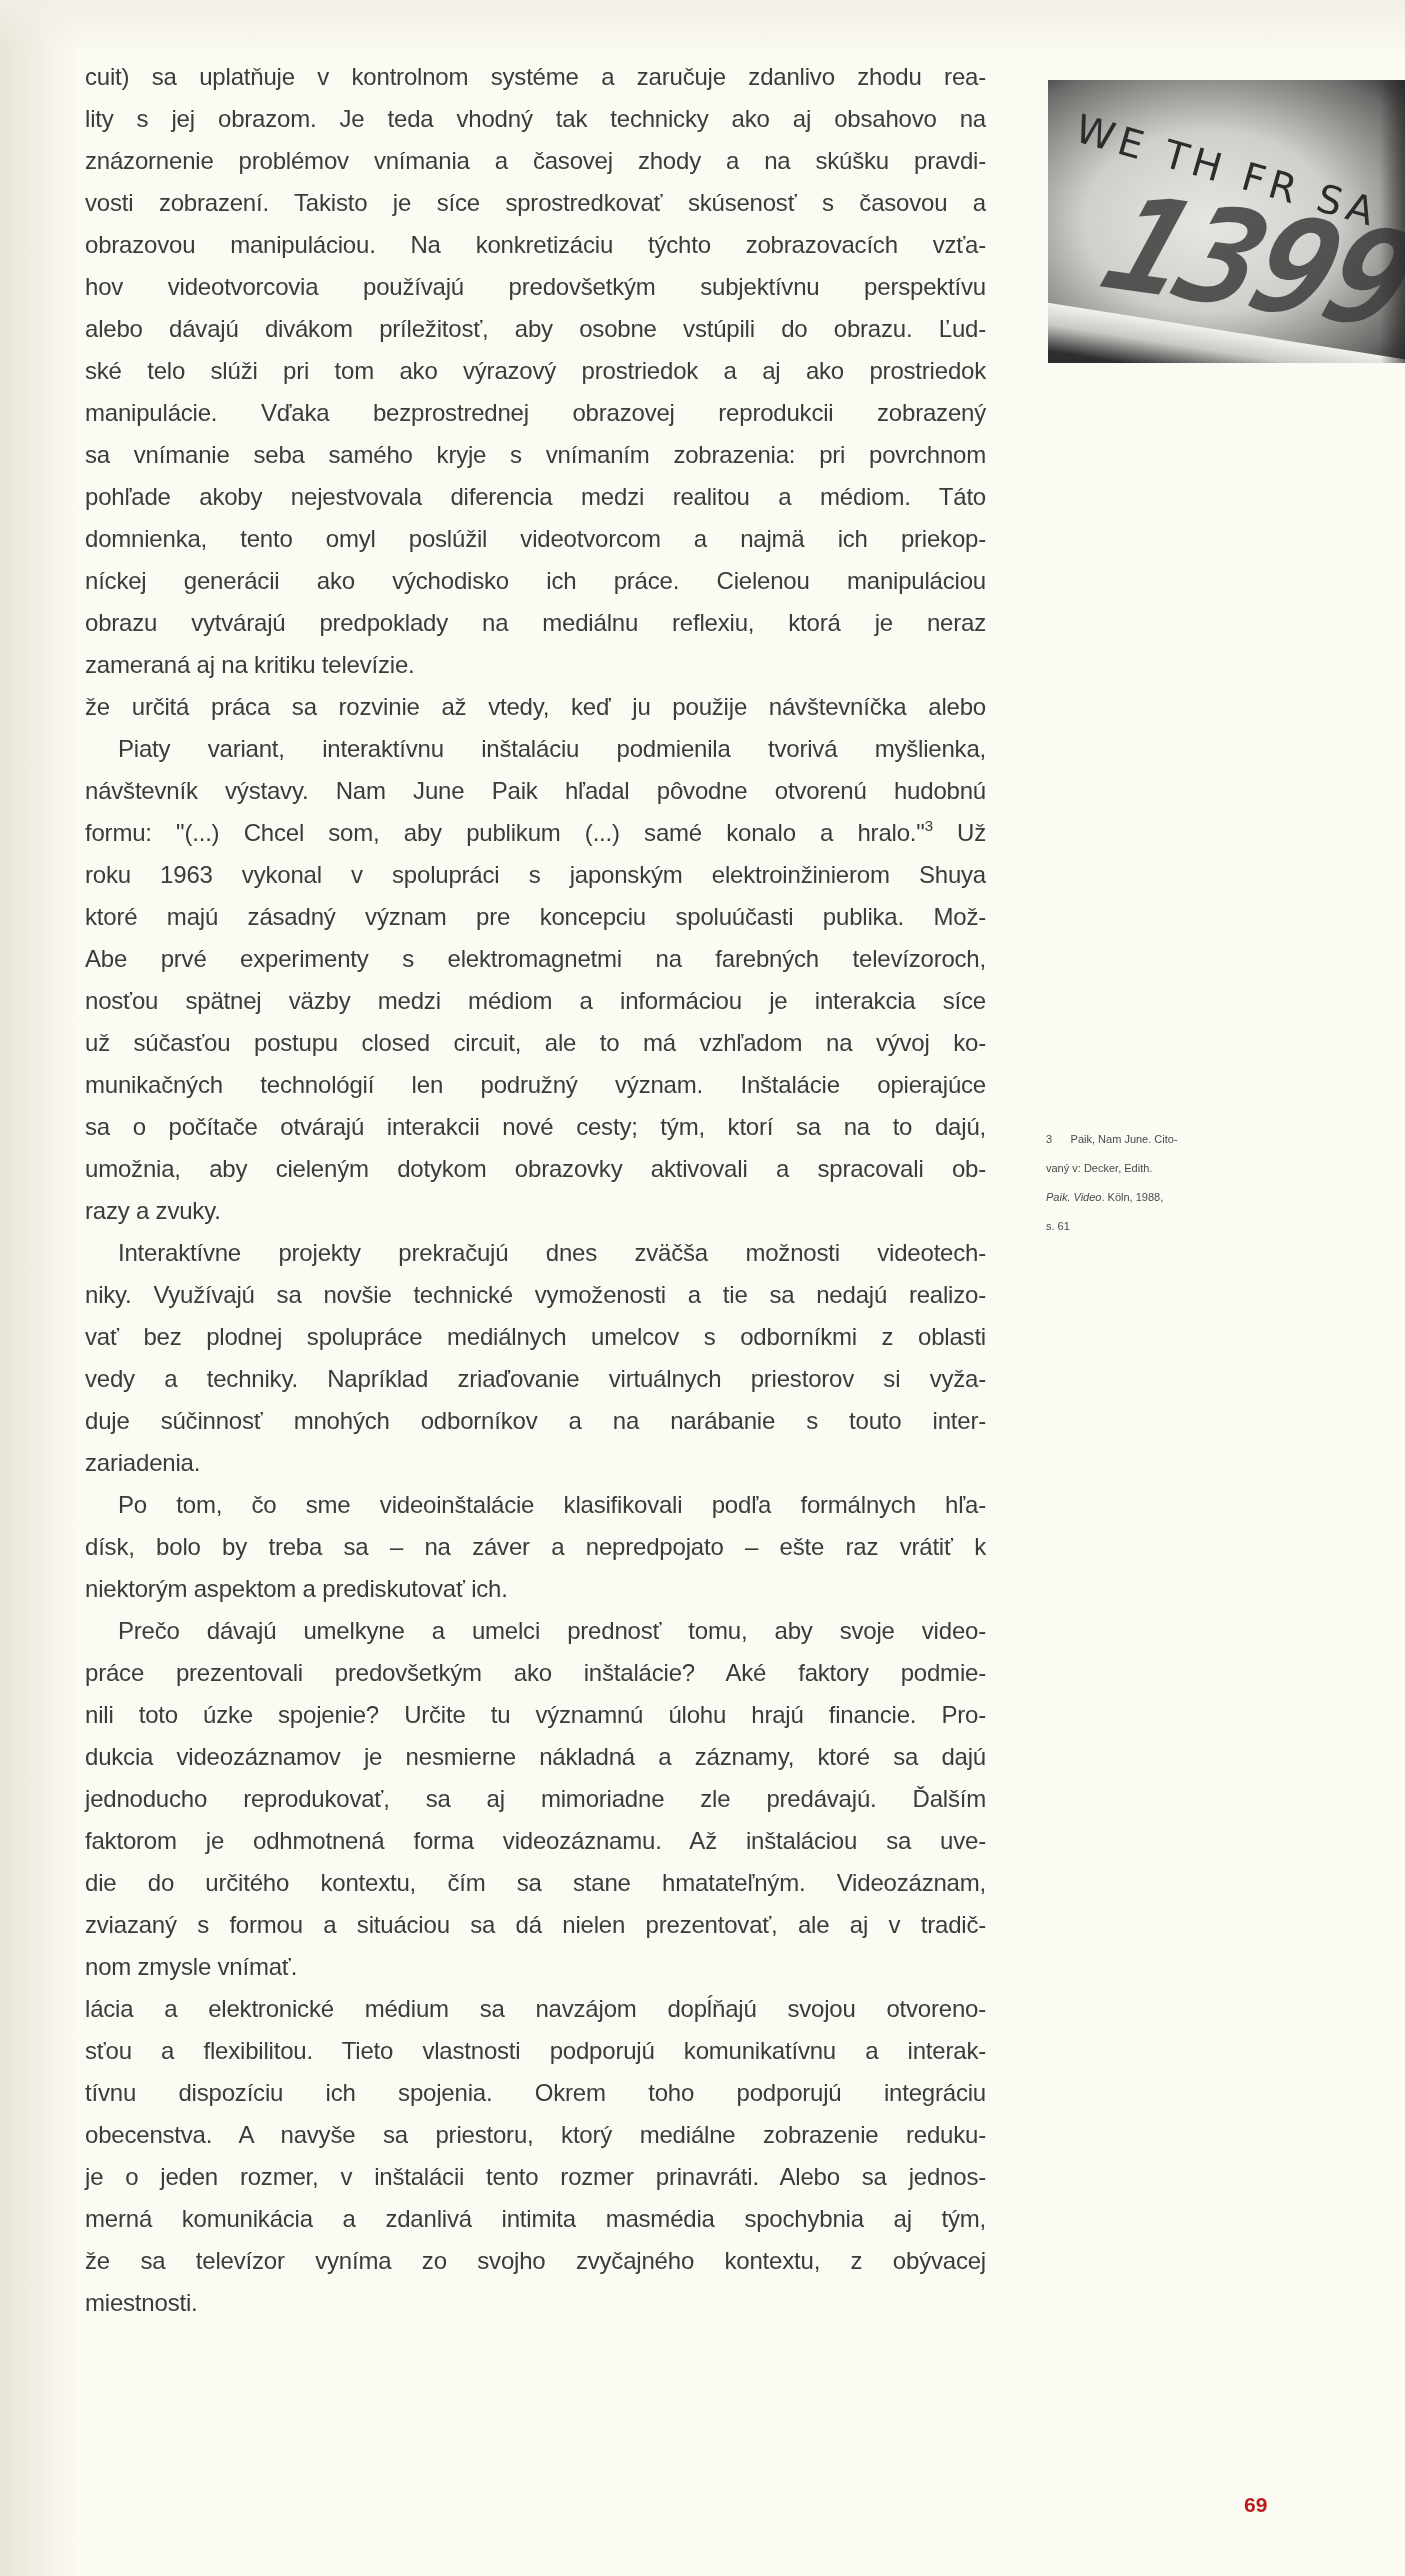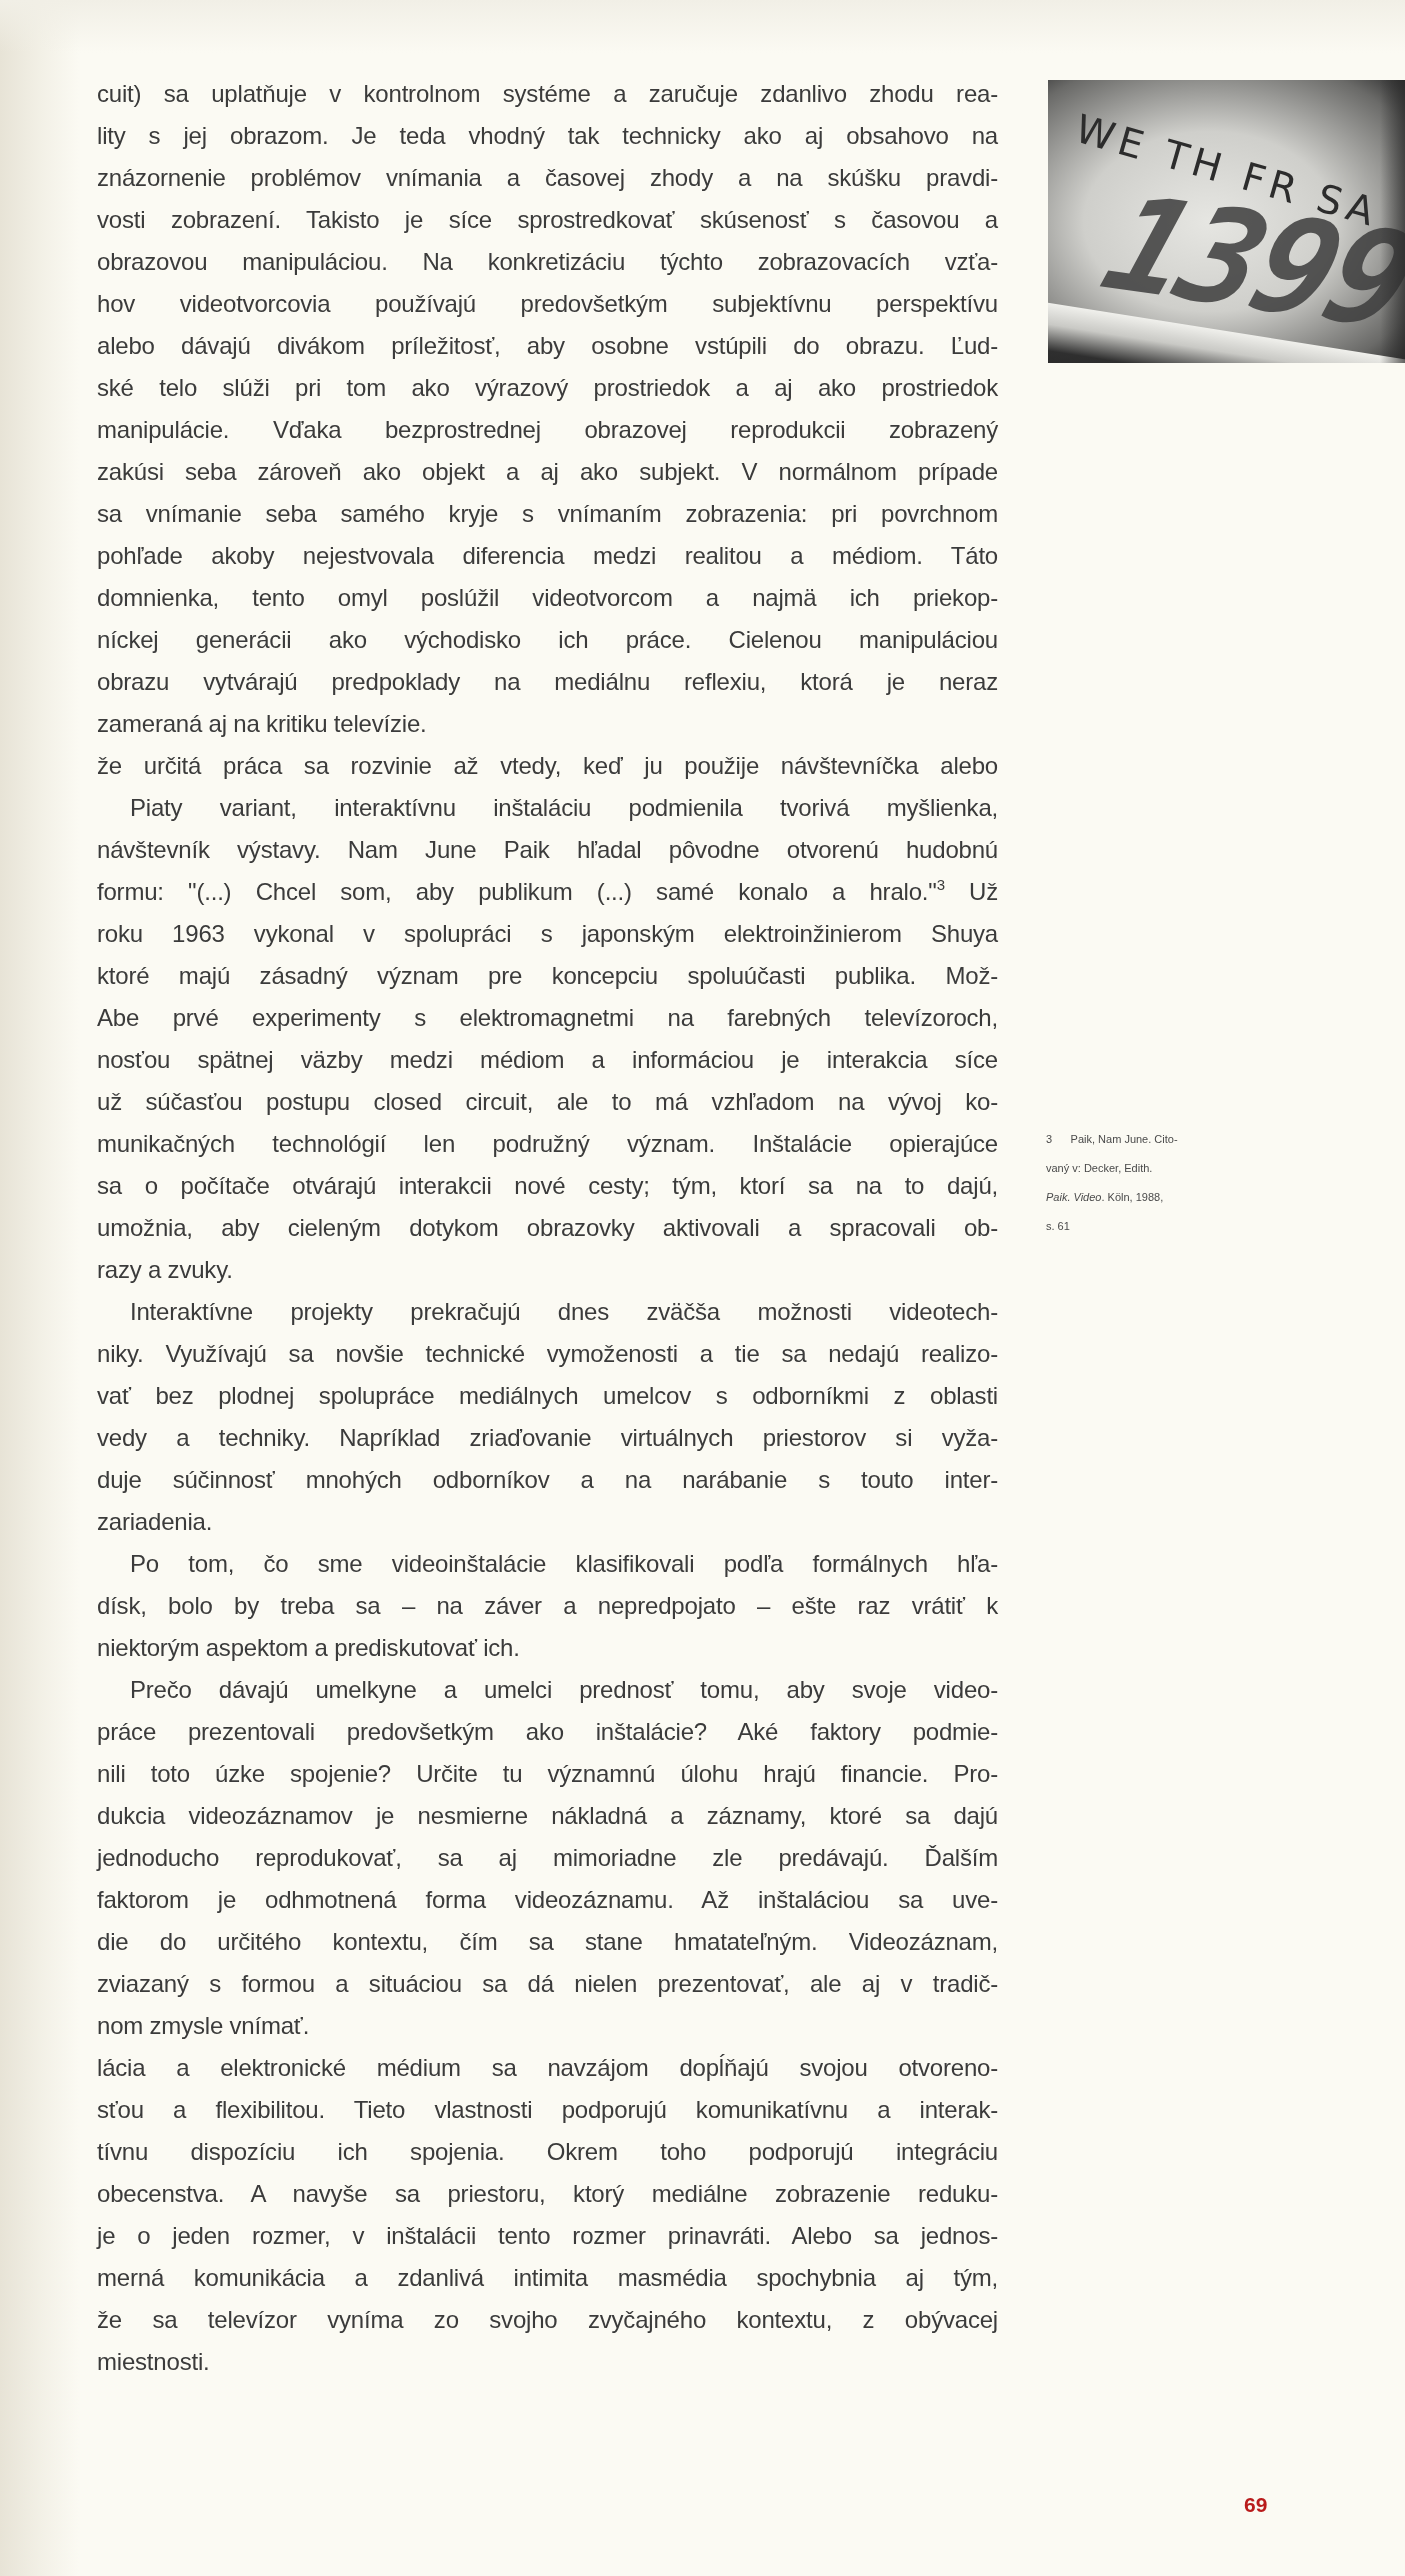--- a/index.html
+++ b/index.html
@@ -11,21 +11,21 @@
   }
   .gutter-shade {
     position: absolute; left: 0; top: 0; width: 79px; height: 2576px;
     background: linear-gradient(to right, #e7e3d6 0%, #f3f1e7 55%, rgba(251,250,243,0) 100%);
   }
   .top-shade {
     position: absolute; left: 0; top: 0; width: 1406px; height: 53px;
     background: linear-gradient(to bottom, #f1efe6, rgba(251,250,243,0));
   }
   .column {
-    position: absolute; left: 85px; top: 73px; width: 901px; margin-left: 12px;
+    position: absolute; left: 85px; top: 56px; width: 901px;
   }
   .line {
     display: block; height: 42px; line-height: 42px;
     font-size: 24px; white-space: nowrap; overflow: visible;
     text-align: justify; text-align-last: justify;
     letter-spacing: -0.2px;
     transform-origin: left center;
   }
   .line.last { text-align-last: left; }
   .line.indent { text-indent: 33px; }
@@ -75,21 +75,20 @@
 <div class="column" id="body-column">
     <span class="line">cuit) sa uplatňuje v kontrolnom systéme a zaručuje zdanlivo zhodu rea-</span>
     <span class="line">lity s jej obrazom. Je teda vhodný tak technicky ako aj obsahovo na</span>
     <span class="line">znázornenie problémov vnímania a časovej zhody a na skúšku pravdi-</span>
     <span class="line">vosti zobrazení. Takisto je síce sprostredkovať skúsenosť s časovou a</span>
     <span class="line">obrazovou manipuláciou. Na konkretizáciu týchto zobrazovacích vzťa-</span>
     <span class="line">hov videotvorcovia používajú predovšetkým subjektívnu perspektívu</span>
     <span class="line">alebo dávajú divákom príležitosť, aby osobne vstúpili do obrazu. Ľud-</span>
     <span class="line">ské telo slúži pri tom ako výrazový prostriedok a aj ako prostriedok</span>
     <span class="line">manipulácie. Vďaka bezprostrednej obrazovej reprodukcii zobrazený</span>
-    <span class="line">zakúsi seba zároveň ako objekt a aj ako subjekt. V normálnom prípade</span>
     <span class="line">sa vnímanie seba samého kryje s vnímaním zobrazenia: pri povrchnom</span>
     <span class="line">pohľade akoby nejestvovala diferencia medzi realitou a médiom. Táto</span>
     <span class="line">domnienka, tento omyl poslúžil videotvorcom a najmä ich priekop-</span>
     <span class="line">níckej generácii ako východisko ich práce. Cielenou manipuláciou</span>
     <span class="line">obrazu vytvárajú predpoklady na mediálnu reflexiu, ktorá je neraz</span>
     <span class="line last">zameraná aj na kritiku televízie.</span>
     <span class="line">že určitá práca sa rozvinie až vtedy, keď ju použije návštevníčka alebo</span>
     <span class="line indent">Piaty variant, interaktívnu inštaláciu podmienila tvorivá myšlienka,</span>
     <span class="line">návštevník výstavy. Nam June Paik hľadal pôvodne otvorenú hudobnú</span>
     <span class="line"><span>formu: "(...) Chcel som, aby publikum (...) samé konalo a hralo."</span><sup class="fnref">3</sup> <span>Už</span></span>

